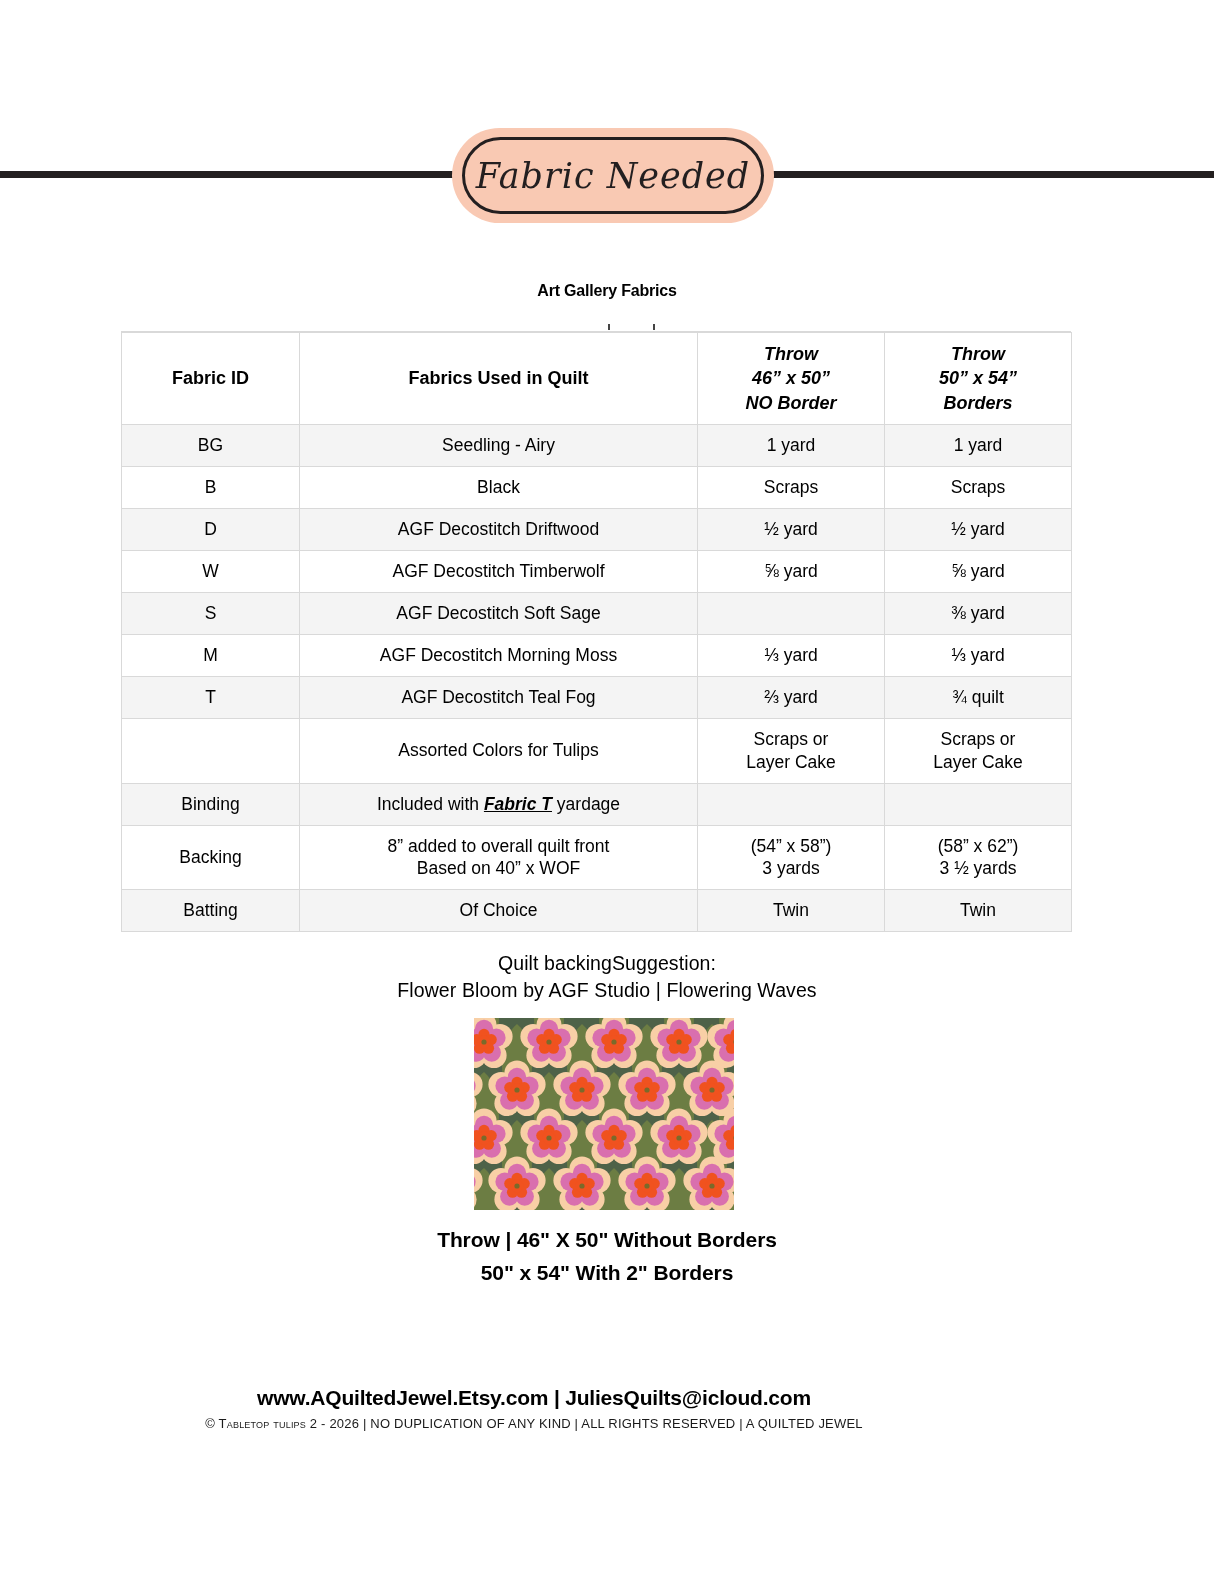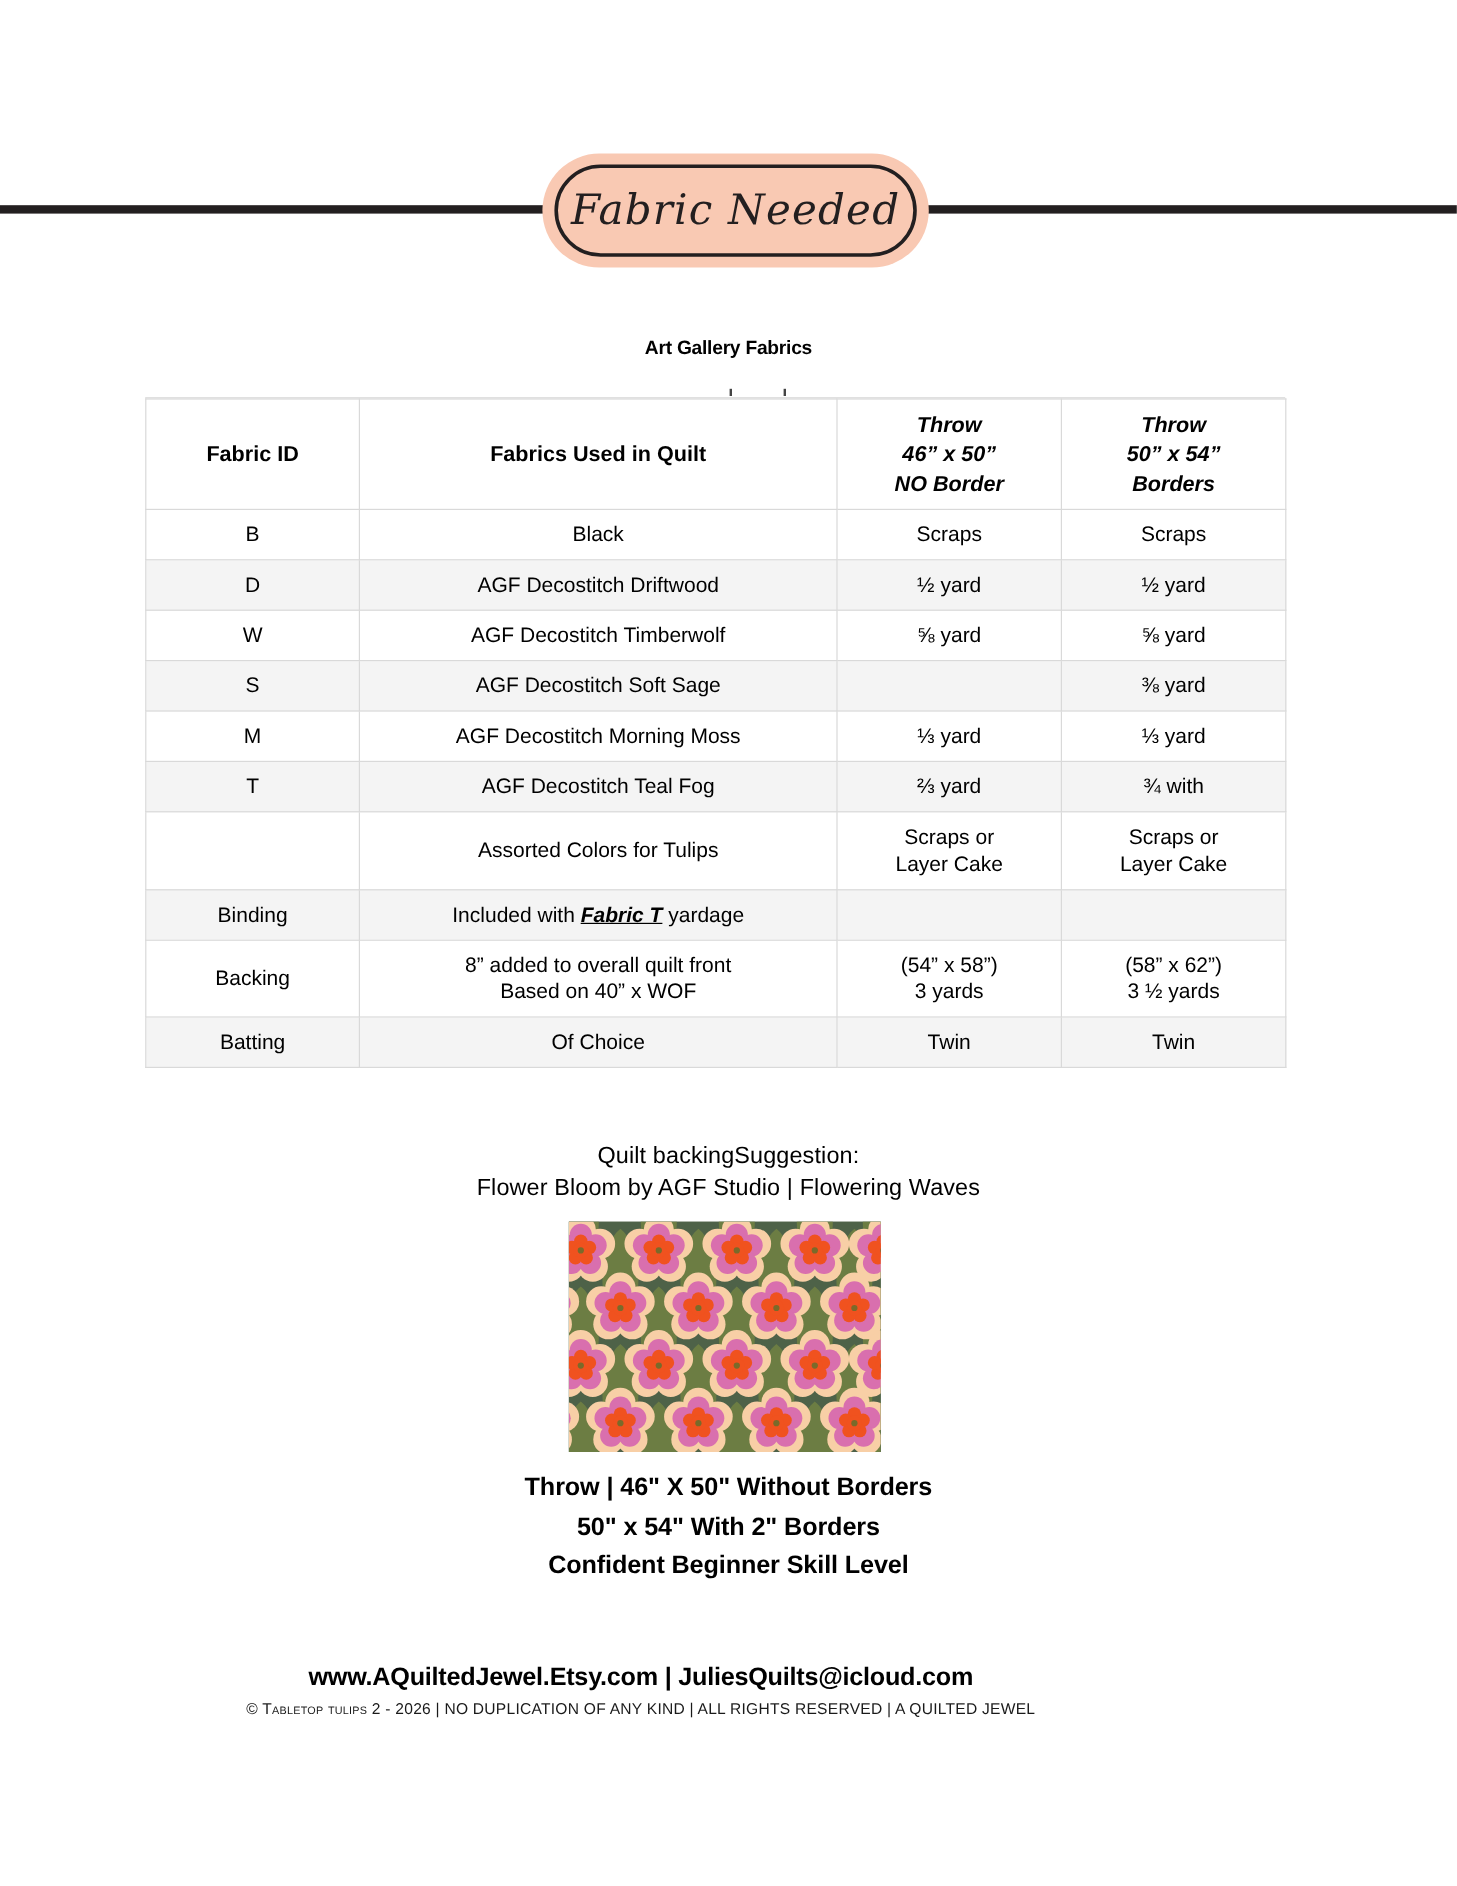--- a/index.html
+++ b/index.html
@@ -208,20 +208,26 @@
           <span>NO Border</span>
         </th>
         <th class="hd-multi">
           <span>Throw</span><br>
           <span>50” x 54”</span><br>
           <span>Borders</span>
         </th>
       </tr>
     </thead>
     <tbody>
+      <tr class="alt">
+        <td>BG</td>
+        <td>Seedling - Airy</td>
+        <td>1 yard</td>
+        <td>1 yard</td>
+      </tr>
       <tr>
         <td>B</td>
         <td>Black</td>
         <td>Scraps</td>
         <td>Scraps</td>
       </tr>
       <tr class="alt">
         <td>D</td>
         <td>AGF Decostitch Driftwood</td>
         <td>½ yard</td>
@@ -242,21 +248,21 @@
       <tr>
         <td>M</td>
         <td>AGF Decostitch Morning Moss</td>
         <td>⅓ yard</td>
         <td>⅓ yard</td>
       </tr>
       <tr class="alt">
         <td>T</td>
         <td>AGF Decostitch Teal Fog</td>
         <td>⅔ yard</td>
-        <td>¾ with</td>
+        <td>¾ quilt</td>
       </tr>
       <tr class="tall">
         <td></td>
         <td>Assorted Colors for Tulips</td>
         <td>
           <span>Scraps or</span><br>
           <span>Layer Cake</span>
         </td>
         <td>
           <span>Scraps or</span><br>
@@ -503,19 +509,18 @@
       <g transform="translate(238,168)">
           <use href="#flw"></use>
         </g>
     </g>
   </svg>
 </div>
 
 <div class="size-block">
   <div>Throw | 46" X 50" Without Borders</div>
   <div>50" x 54" With 2" Borders</div>
-  <div>Confident Beginner Skill Level</div>
 </div>
 
 <div class="footer">
   <div class="footer-site">www.AQuiltedJewel.Etsy.com  |  JuliesQuilts@icloud.com</div>
   <div class="footer-copy">© Tabletop tulips 2 - 2026 | NO DUPLICATION OF ANY KIND | ALL RIGHTS RESERVED | A QUILTED JEWEL</div>
 </div>
 
 </body></html>

